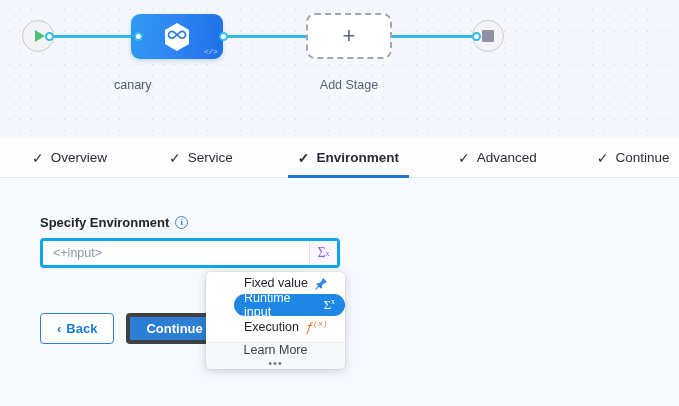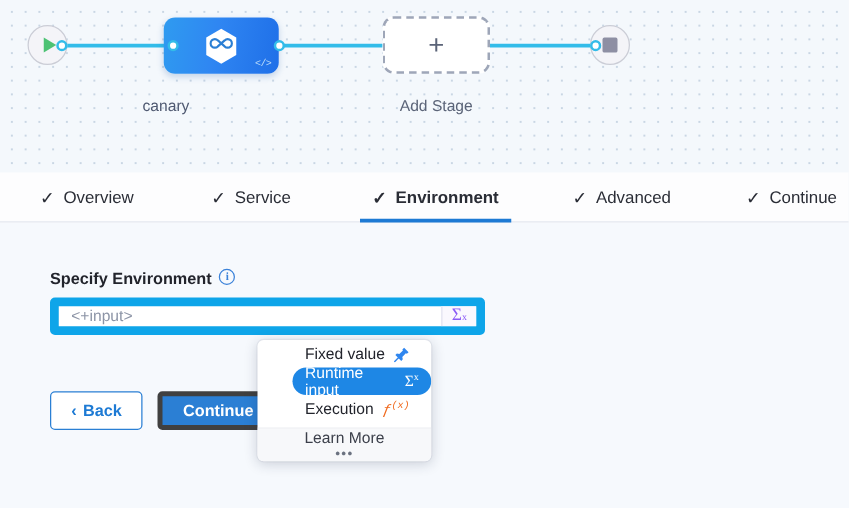--- a/index.html
+++ b/index.html
@@ -100,33 +100,33 @@
   }
 
   
   .content {
     position: absolute; left: 0; top: 179px; width: 679px; height: 227px;
     background: #f6f9fd;
   }
   .field-label {
     position: absolute; left: 40px; top: 215px;
     font-size: 13px; font-weight: bold; color: #22242c;
-    display: flex; gap: 6px;
+    display: flex; align-items: center; gap: 6px;
   }
   .info-icon {
     width: 13px; height: 13px; border-radius: 50%;
     border: 1.2px solid #3b82d9; color: #3b82d9;
     font-size: 9px; line-height: 11px; text-align: center;
     font-family: "Liberation Serif", serif; font-weight: bold;
   }
 
   .input-row {
-    position: absolute; left: 40px; top: 238px; width: 348px; height: 30px;
+    position: absolute; left: 40px; top: 238px; width: 300px; height: 30px;
     display: flex; background: #ffffff;
-    border: 7px solid #0ea5e9; border-radius: 4px; overflow: hidden;
+    border: 3px solid #0ea5e9; border-radius: 4px; overflow: hidden;
   }
   .input-field {
     flex: 1; border: none; outline: none; background: transparent;
     font-size: 12.5px; color: #22242c; padding: 0 10px;
     font-family: "Liberation Sans", sans-serif;
   }
   .input-field::placeholder { color: #8c94a6; }
   .sigma-btn {
     width: 28px; background: #faf8fe; border-left: 1px solid #e2e2ef;
     display: flex; align-items: center; justify-content: center;

